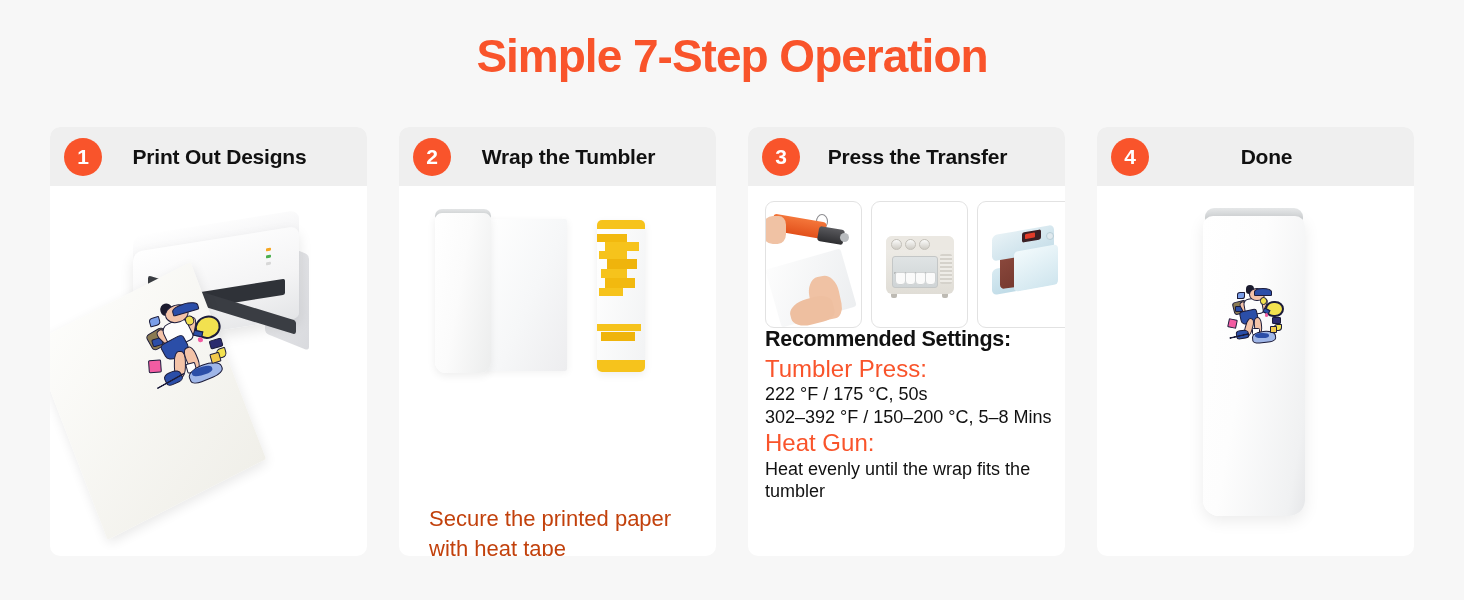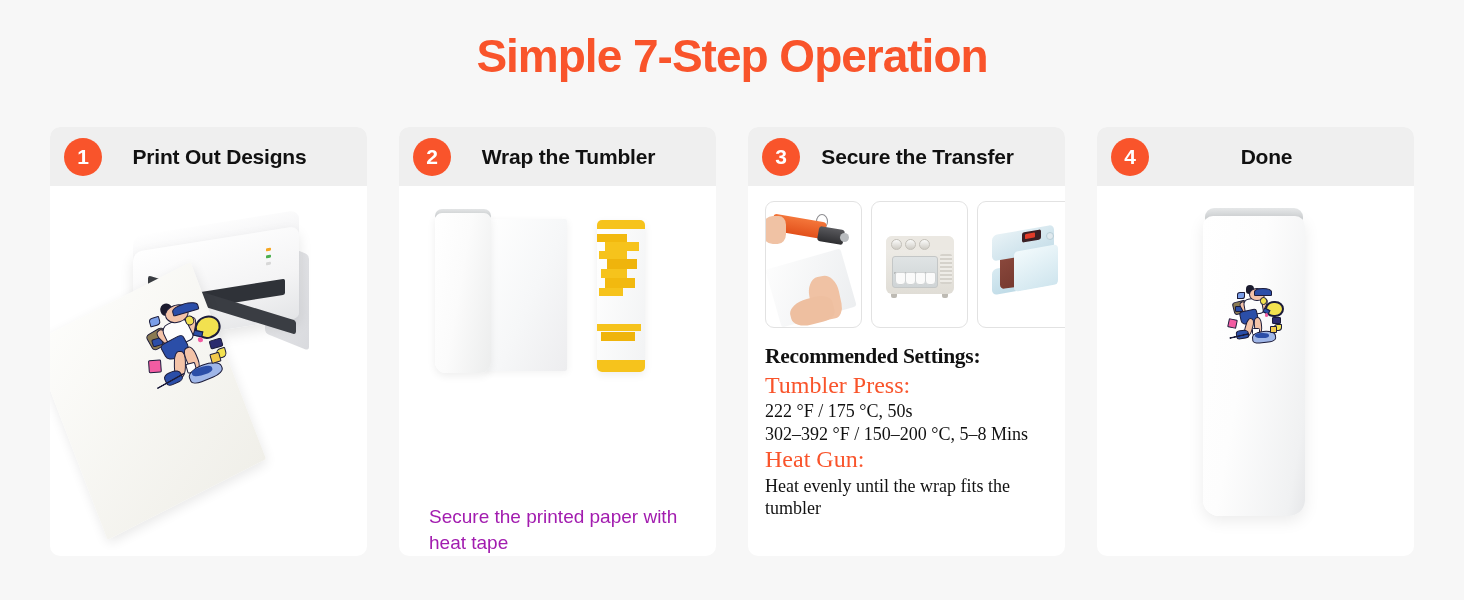--- a/index.html
+++ b/index.html
@@ -174,21 +174,21 @@
   .tp4{left:2px;top:31px;width:28px;height:8px;background:#f6c31c;}
   .tp5{left:10px;top:39px;width:30px;height:10px;background:#efb40c;}
   .tp6{left:4px;top:49px;width:26px;height:9px;}
   .tp7{left:8px;top:58px;width:30px;height:10px;background:#f2b90f;}
   .tp8{left:2px;top:68px;width:24px;height:8px;}
   .tp9{left:0;top:104px;width:44px;height:7px;background:#f6c31c;}
   .tp10{left:4px;top:112px;width:34px;height:9px;background:#efb40c;}
   .tp11{left:0;top:140px;width:48px;height:12px;background:#f6c31c;}
   .c2-caption{
     position:absolute;left:30px;top:318px;width:268px;
-    font-size:19px;color:#a21caf;line-height:1.35;
+    font-size:22px;color:#c2410c;line-height:1.35;
   }
   .c2-caption p{margin:0 0 16px 0;}
 
   
   .thumbs{
     position:absolute;left:17px;top:15px;
     display:flex;gap:9px;
   }
   .thumb{
     width:95px;height:125px;
@@ -222,23 +222,22 @@
   
   .pp-top{position:absolute;left:14px;top:28px;width:62px;height:26px;background:linear-gradient(160deg,#e8f2f6,#c4dde8);border-radius:5px;transform:skewY(-10deg);}
   .pp-screen{position:absolute;left:44px;top:29px;width:19px;height:10px;background:#3b2025;border-radius:2px;transform:skewY(-10deg);}
   .pp-screen i{position:absolute;left:3px;top:2px;width:10px;height:5px;background:#e23c2a;border-radius:1px;display:block;}
   .pp-knob{position:absolute;left:68px;top:30px;width:6px;height:6px;background:#dfe9ee;border:1px solid #b9ced7;border-radius:50%;}
   .pp-pad{position:absolute;left:22px;top:48px;width:46px;height:36px;background:linear-gradient(150deg,#8d4a3e,#6d3329);border-radius:6px 24px 24px 6px;transform:skewY(-8deg);}
   .pp-front{position:absolute;left:36px;top:46px;width:44px;height:40px;background:linear-gradient(160deg,#f2fafc,#cfe5ee);border-radius:4px;transform:skewY(-10deg);}
   .pp-base{position:absolute;left:14px;top:62px;width:60px;height:26px;background:linear-gradient(160deg,#d9ebf2,#b4d4e2);border-radius:5px;transform:skewY(-10deg);}
 
   .settings{
-    position:absolute;left:17px;top:157px;width:290px;
+    position:absolute;left:17px;top:140px;width:290px;
     line-height:1.24;
-    font-family:Liberation Serif, serif;
   }
   .set-title{font-size:21.5px;font-weight:bold;color:#111;margin:0 0 1px 0;letter-spacing:-.3px;}
   .set-label{font-size:24px;color:#f9542b;margin:0;}
   .set-val{font-size:18px;color:#111;margin:0;}
 
   
   .c4art{position:absolute;left:0;top:0;width:318px;height:370px;}
   .ft-lid{
     position:absolute;left:108px;top:22px;width:98px;height:13px;
     background:linear-gradient(180deg,#e6e8e9,#c8cbcd);
@@ -339,21 +338,21 @@
       <div class="c2-caption">
         <p>Secure the printed paper with heat tape</p>
 
       </div>
     </div>
   </div>
 
   <div class="card">
     <div class="card-header">
       <div class="badge">3</div>
-      <div class="card-title">Secure the Transfer</div>
+      <div class="card-title">Press the Transfer</div>
     </div>
     <div class="card-body">
       <div class="thumbs">
 
         <div class="thumb">
           <span class="hg-film"></span>
           <span class="hg-hook"></span>
           <span class="hg-barrel"></span>
           <span class="hg-nozzle"></span>
           <span class="hg-tip"></span>

